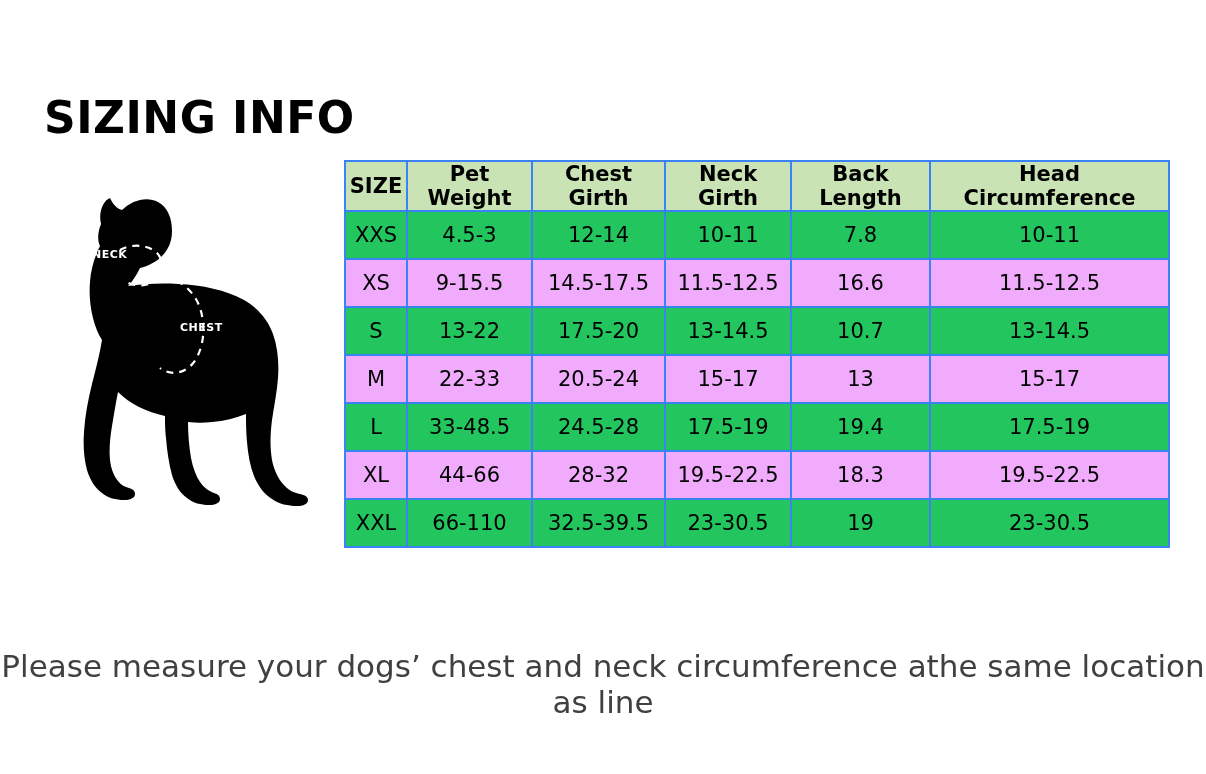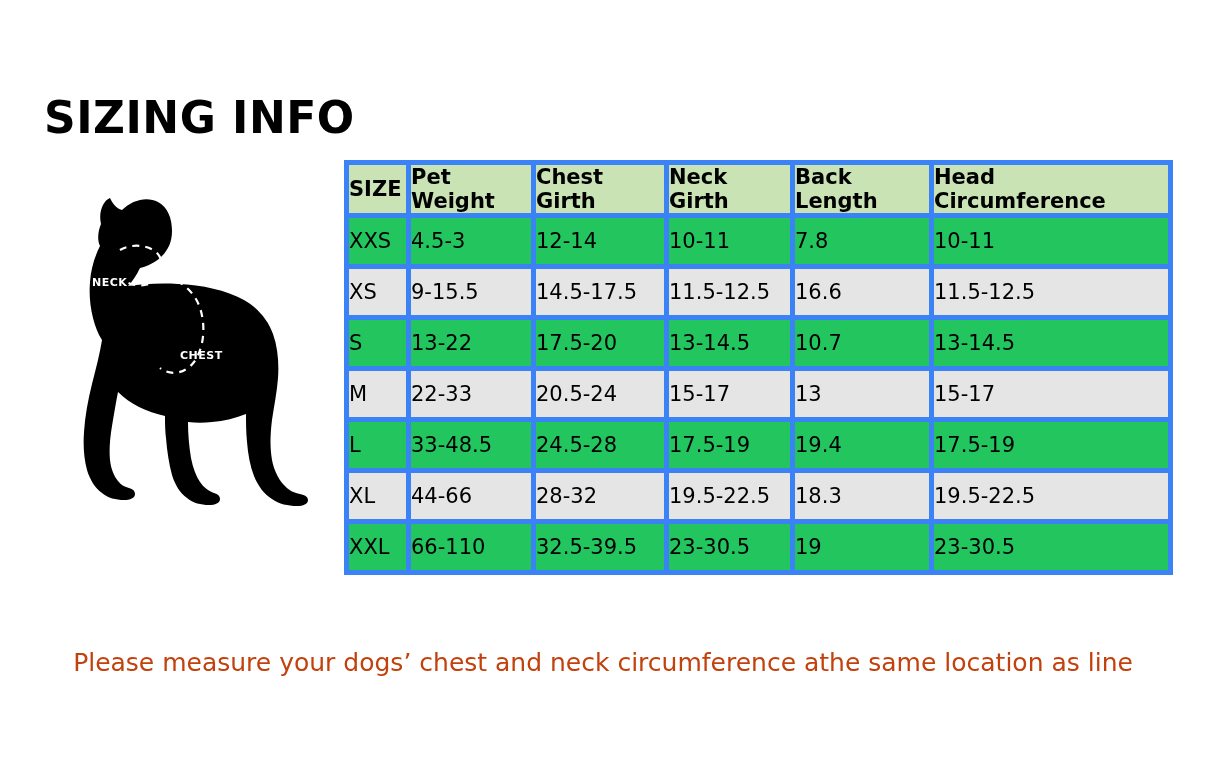--- a/index.html
+++ b/index.html
@@ -43,21 +43,20 @@
   }
   .dog-svg {
     display: block;
   }
   .dog-label {
     position: absolute;
     font-size: 11px;
     font-weight: bold;
     color: #ffffff;
     letter-spacing: 0.5px;
-    margin-top: 28px;
   }
   .dog-label.neck {
     left: 40px;
     top: 62px;
   }
   .dog-label.chest {
     left: 128px;
     top: 135px;
   }
 
@@ -68,22 +67,22 @@
     top: 160px;
     width: 824px;
   }
   table.size-table {
     border-collapse: collapse;
     width: 824px;
     table-layout: fixed;
   }
   table.size-table td,
   table.size-table th {
-    border: 5px solid #3b82f6;
-    text-align: left;
+    border: 2px solid #3b82f6;
+    text-align: center;
     font-size: 21px;
     color: #000000;
     padding: 0;
     height: 46px;
     vertical-align: middle;
     font-weight: normal;
   }
   .hdr {
     background: #c9e3b4;
   }
@@ -91,43 +90,43 @@
     font-weight: bold;
     font-size: 21px;
   }
   .hdr-sub {
     background: #ffffff;
   }
   .row-green td {
     background: #22c55e;
   }
   .row-white td {
-    background: #e5e5e5;
+    background: #f0abfc;
   }
   td.size-col {
     font-weight: bold;
   }
   
   col.c0 { width: 62px; }
   col.c1 { width: 125px; }
   col.c2 { width: 133px; }
   col.c3 { width: 126px; }
   col.c4 { width: 139px; }
   col.c5 { width: 239px; }
 
   
   .footer-note {
     position: absolute;
     left: 0;
     top: 648px;
     width: 1206px;
     text-align: center;
-    font-size: 25px;
+    font-size: 31px;
     font-family: "DejaVu Sans", sans-serif;
-    color: #c2410c;
+    color: #404040;
   }
 </style>
 </head>
 <body>
 
 <div class="page">
 
   <div class="title">SIZING INFO</div>
 
   <div class="dog-wrap">

